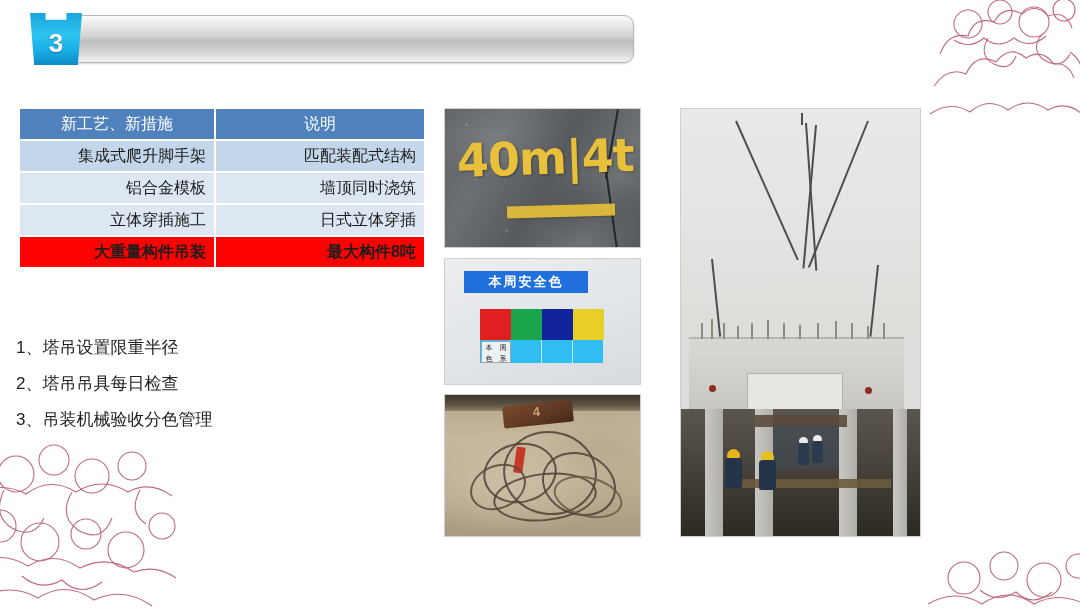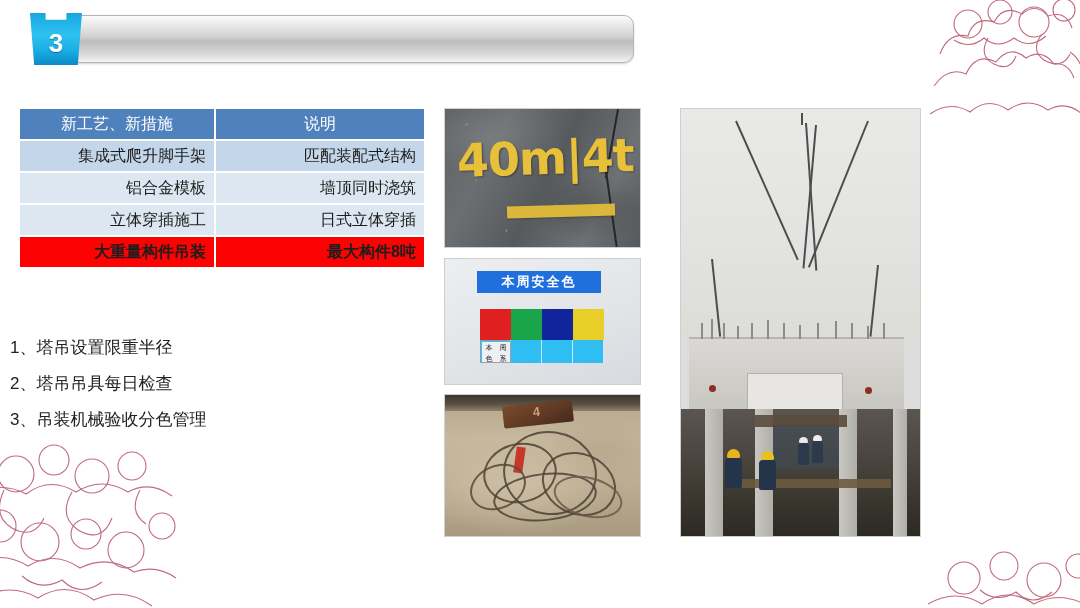--- a/index.html
+++ b/index.html
@@ -85,21 +85,21 @@
   .col-b { width: 206px; }
   tr.rowA td { background: #c3d6ea; }
   tr.rowB td { background: #dde7f2; }
   tr.rowHot td {
     background: #fc0202; color: #8f0000;
     font-weight: bold;
   }
 
   
   #bullets {
-    position: absolute; left: 10px; top: 330px;
+    position: absolute; left: 16px; top: 330px;
     font-size: 17px; color: #222;
     line-height: 36px;
   }
   #bullets li { list-style: none; white-space: nowrap; }
 
   
   .photo {
     position: absolute;
     overflow: hidden;
     border: 1px solid #cfcfcf;
@@ -138,21 +138,21 @@
     transform: rotate(-1.5deg);
     box-shadow: 0 1px 2px rgba(0,0,0,.25);
   }
 
   
   .board-bg {
     position: absolute; inset: 0;
     background: linear-gradient(160deg, #eceef0 0%, #e2e5e8 55%, #d7dade 100%);
   }
   .board-banner {
-    position: absolute; left: 32px; top: 12px;
+    position: absolute; left: 19px; top: 12px;
     width: 124px; height: 22px;
     background: #1f6fdd;
     display: flex; align-items: center; justify-content: center;
     color: #fff; font-size: 13px; font-weight: bold;
     letter-spacing: 2px;
   }
   .sw-row { position: absolute; left: 35px; top: 50px; display: flex; }
   .sw { width: 31px; height: 31px; }
   .sw.red   { background: #e02020; }
   .sw.green { background: #1aa54a; }

